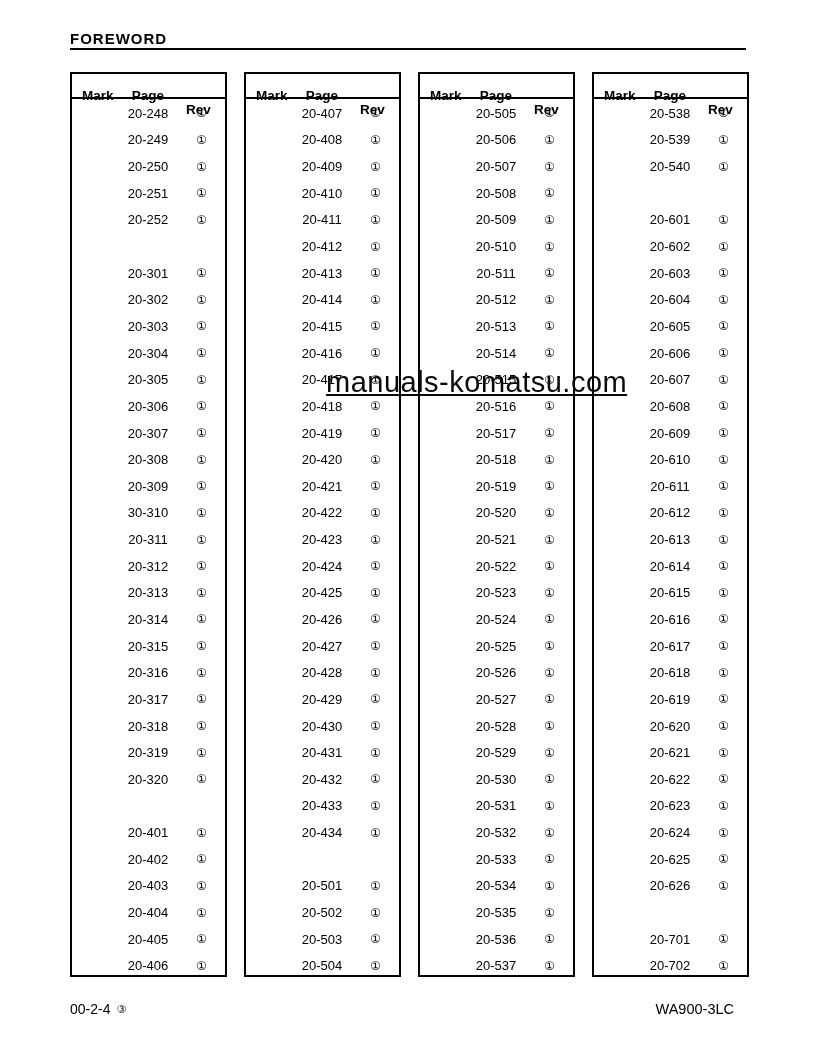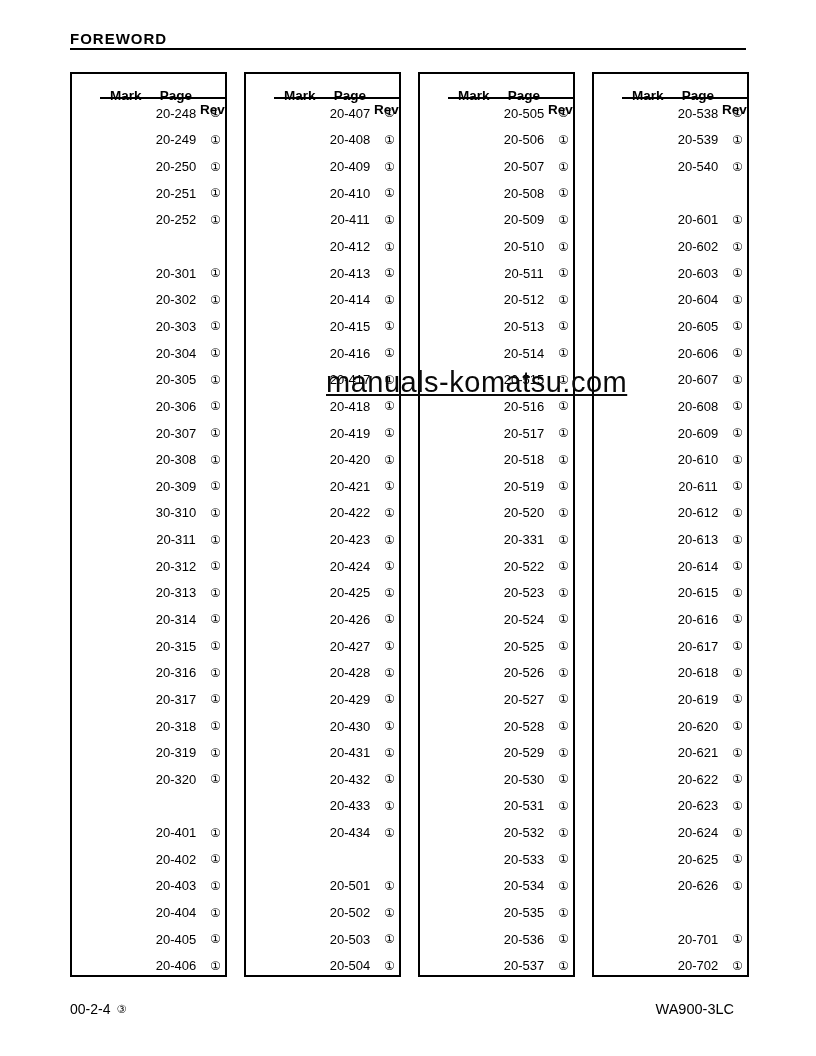--- a/index.html
+++ b/index.html
@@ -14,21 +14,21 @@
     font-weight:bold;font-size:15px;letter-spacing:1px;
     border-bottom:2px solid #000;padding-bottom:1px;
   }
   .tables-row{
     position:absolute;left:70px;top:72px;
     display:flex;gap:17px;
   }
   .rev-table{
     width:157px;height:905px;
     border:2px solid #000;box-sizing:border-box;
-    background:#fff;overflow:hidden;padding-left:28px;
+    background:#fff;overflow:hidden;
   }
   .rev-header{
     height:25px;box-sizing:border-box;
     border-bottom:2px solid #000;
     display:grid;grid-template-columns:52px 48px 1fr;
     align-items:center;
     font-weight:bold;font-size:13.5px;
   }
   .rev-header .mark{padding-left:10px;}
   .rev-header .page{text-align:center;}
@@ -503,21 +503,21 @@
             <span class="cell page">20-519</span>
             <span class="cell rev">①</span>
           </div>
           <div class="rev-row">
             <span class="cell mark"></span>
             <span class="cell page">20-520</span>
             <span class="cell rev">①</span>
           </div>
           <div class="rev-row">
             <span class="cell mark"></span>
-            <span class="cell page">20-331</span>
+            <span class="cell page">20-521</span>
             <span class="cell rev">①</span>
           </div>
           <div class="rev-row">
             <span class="cell mark"></span>
             <span class="cell page">20-522</span>
             <span class="cell rev">①</span>
           </div>
           <div class="rev-row">
             <span class="cell mark"></span>
             <span class="cell page">20-523</span>

